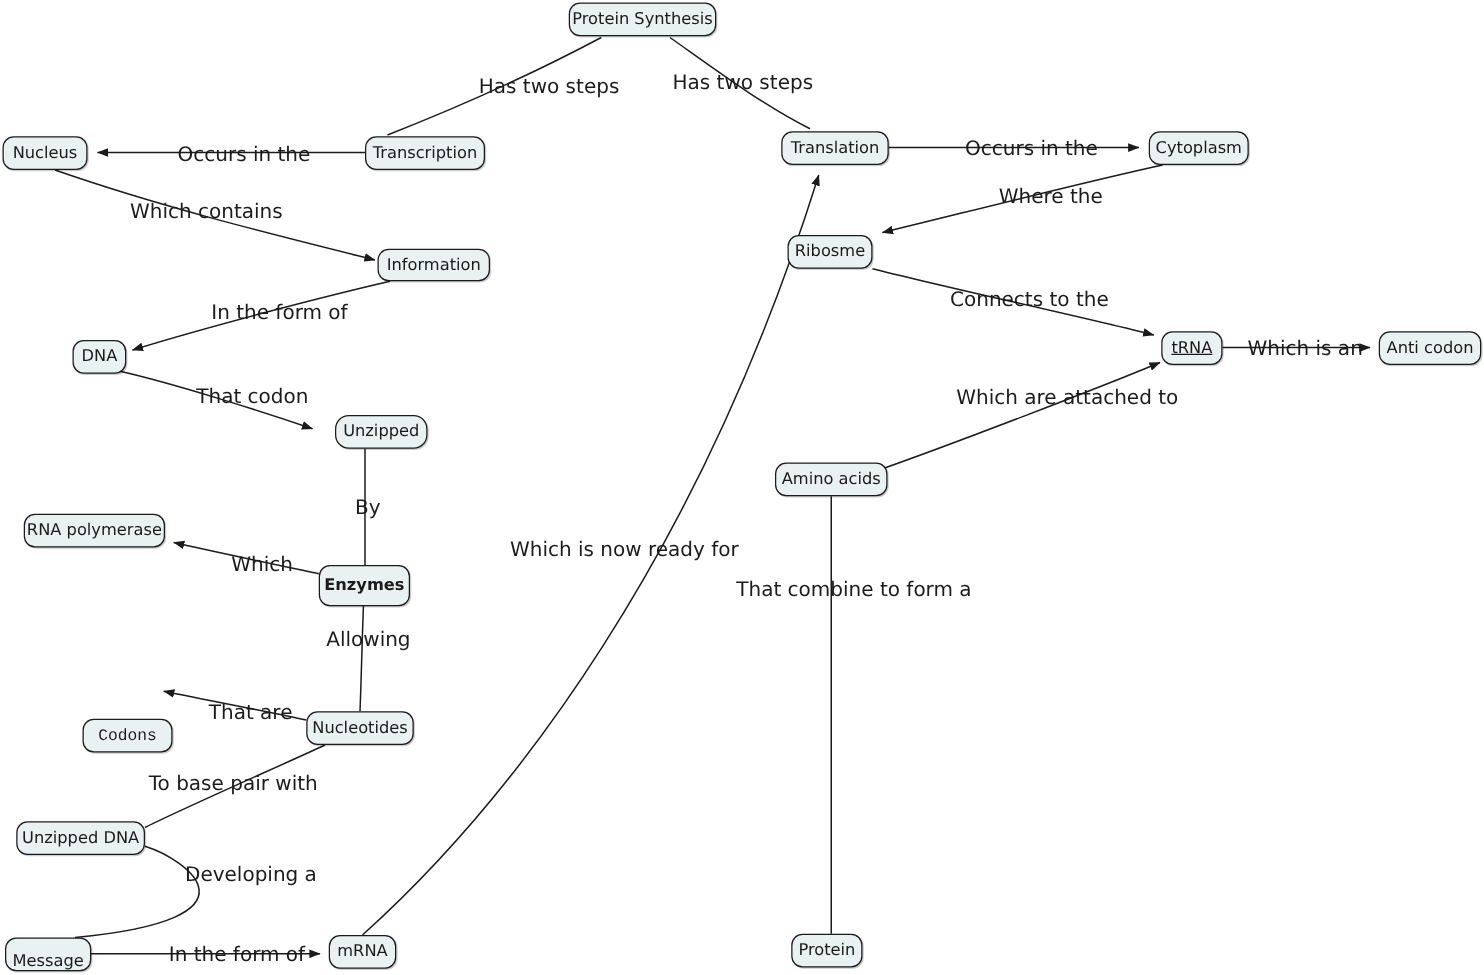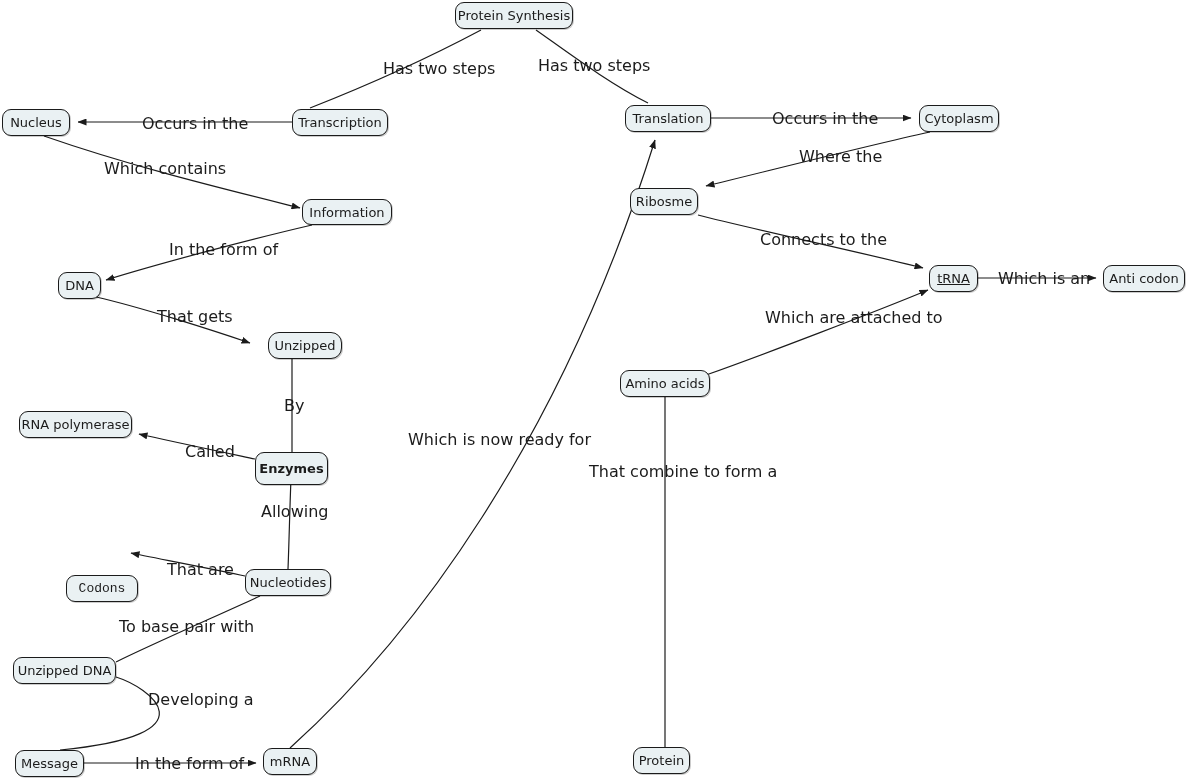--- a/index.html
+++ b/index.html
@@ -131,44 +131,44 @@
       </div>
       <div class="node" style="left: 66px; top: 575px; width: 72px; height: 27px; font-family: Liberation Mono, monospace;">
         <span>Codons</span>
       </div>
       <div class="node" style="left: 245px; top: 569px; width: 86px; height: 27px;">
         <span>Nucleotides</span>
       </div>
       <div class="node" style="left: 13px; top: 657px; width: 103px; height: 27px;">
         <span>Unzipped DNA</span>
       </div>
-      <div class="node" style="left: 15px; top: 750px; width: 69px; height: 27px;">
+      <div class="node" style="left: 4px; top: 750px; width: 69px; height: 27px; align-items: flex-end;">
         <span>Message</span>
       </div>
       <div class="node" style="left: 263px; top: 748px; width: 54px; height: 27px;">
         <span>mRNA</span>
       </div>
       <div class="node" style="left: 633px; top: 747px; width: 57px; height: 27px;">
         <span>Protein</span>
       </div>
     </div>
   <div id="labels-group">
       <div class="edge-label" style="left: 383px; top: 61px;">Has two steps</div>
       <div class="edge-label" style="left: 538px; top: 58px;">Has two steps</div>
       <div class="edge-label" style="left: 142px; top: 116px;">Occurs in the</div>
       <div class="edge-label" style="left: 772px; top: 111px;">Occurs in the</div>
       <div class="edge-label" style="left: 104px; top: 161px;">Which contains</div>
       <div class="edge-label" style="left: 799px; top: 149px;">Where the</div>
       <div class="edge-label" style="left: 169px; top: 242px;">In the form of</div>
       <div class="edge-label" style="left: 760px; top: 232px;">Connects to the</div>
       <div class="edge-label" style="left: 998px; top: 271px;">Which is an</div>
-      <div class="edge-label" style="left: 157px; top: 309px;">That gets</div>
+      <div class="edge-label" style="left: 157px; top: 309px;">That codon</div>
       <div class="edge-label" style="left: 765px; top: 310px;">Which are attached to</div>
       <div class="edge-label" style="left: 284px; top: 398px;">By</div>
-      <div class="edge-label" style="left: 185px; top: 444px;">Called</div>
+      <div class="edge-label" style="left: 185px; top: 444px;">Which</div>
       <div class="edge-label" style="left: 408px; top: 432px;">Which is now ready for</div>
       <div class="edge-label" style="left: 589px; top: 464px;">That combine to form a</div>
       <div class="edge-label" style="left: 261px; top: 504px;">Allowing</div>
       <div class="edge-label" style="left: 167px; top: 562px;">That are</div>
       <div class="edge-label" style="left: 119px; top: 619px;">To base pair with</div>
       <div class="edge-label" style="left: 148px; top: 692px;">Developing a</div>
       <div class="edge-label" style="left: 135px; top: 756px;">In the form of</div>
     </div>
 
 </div>

